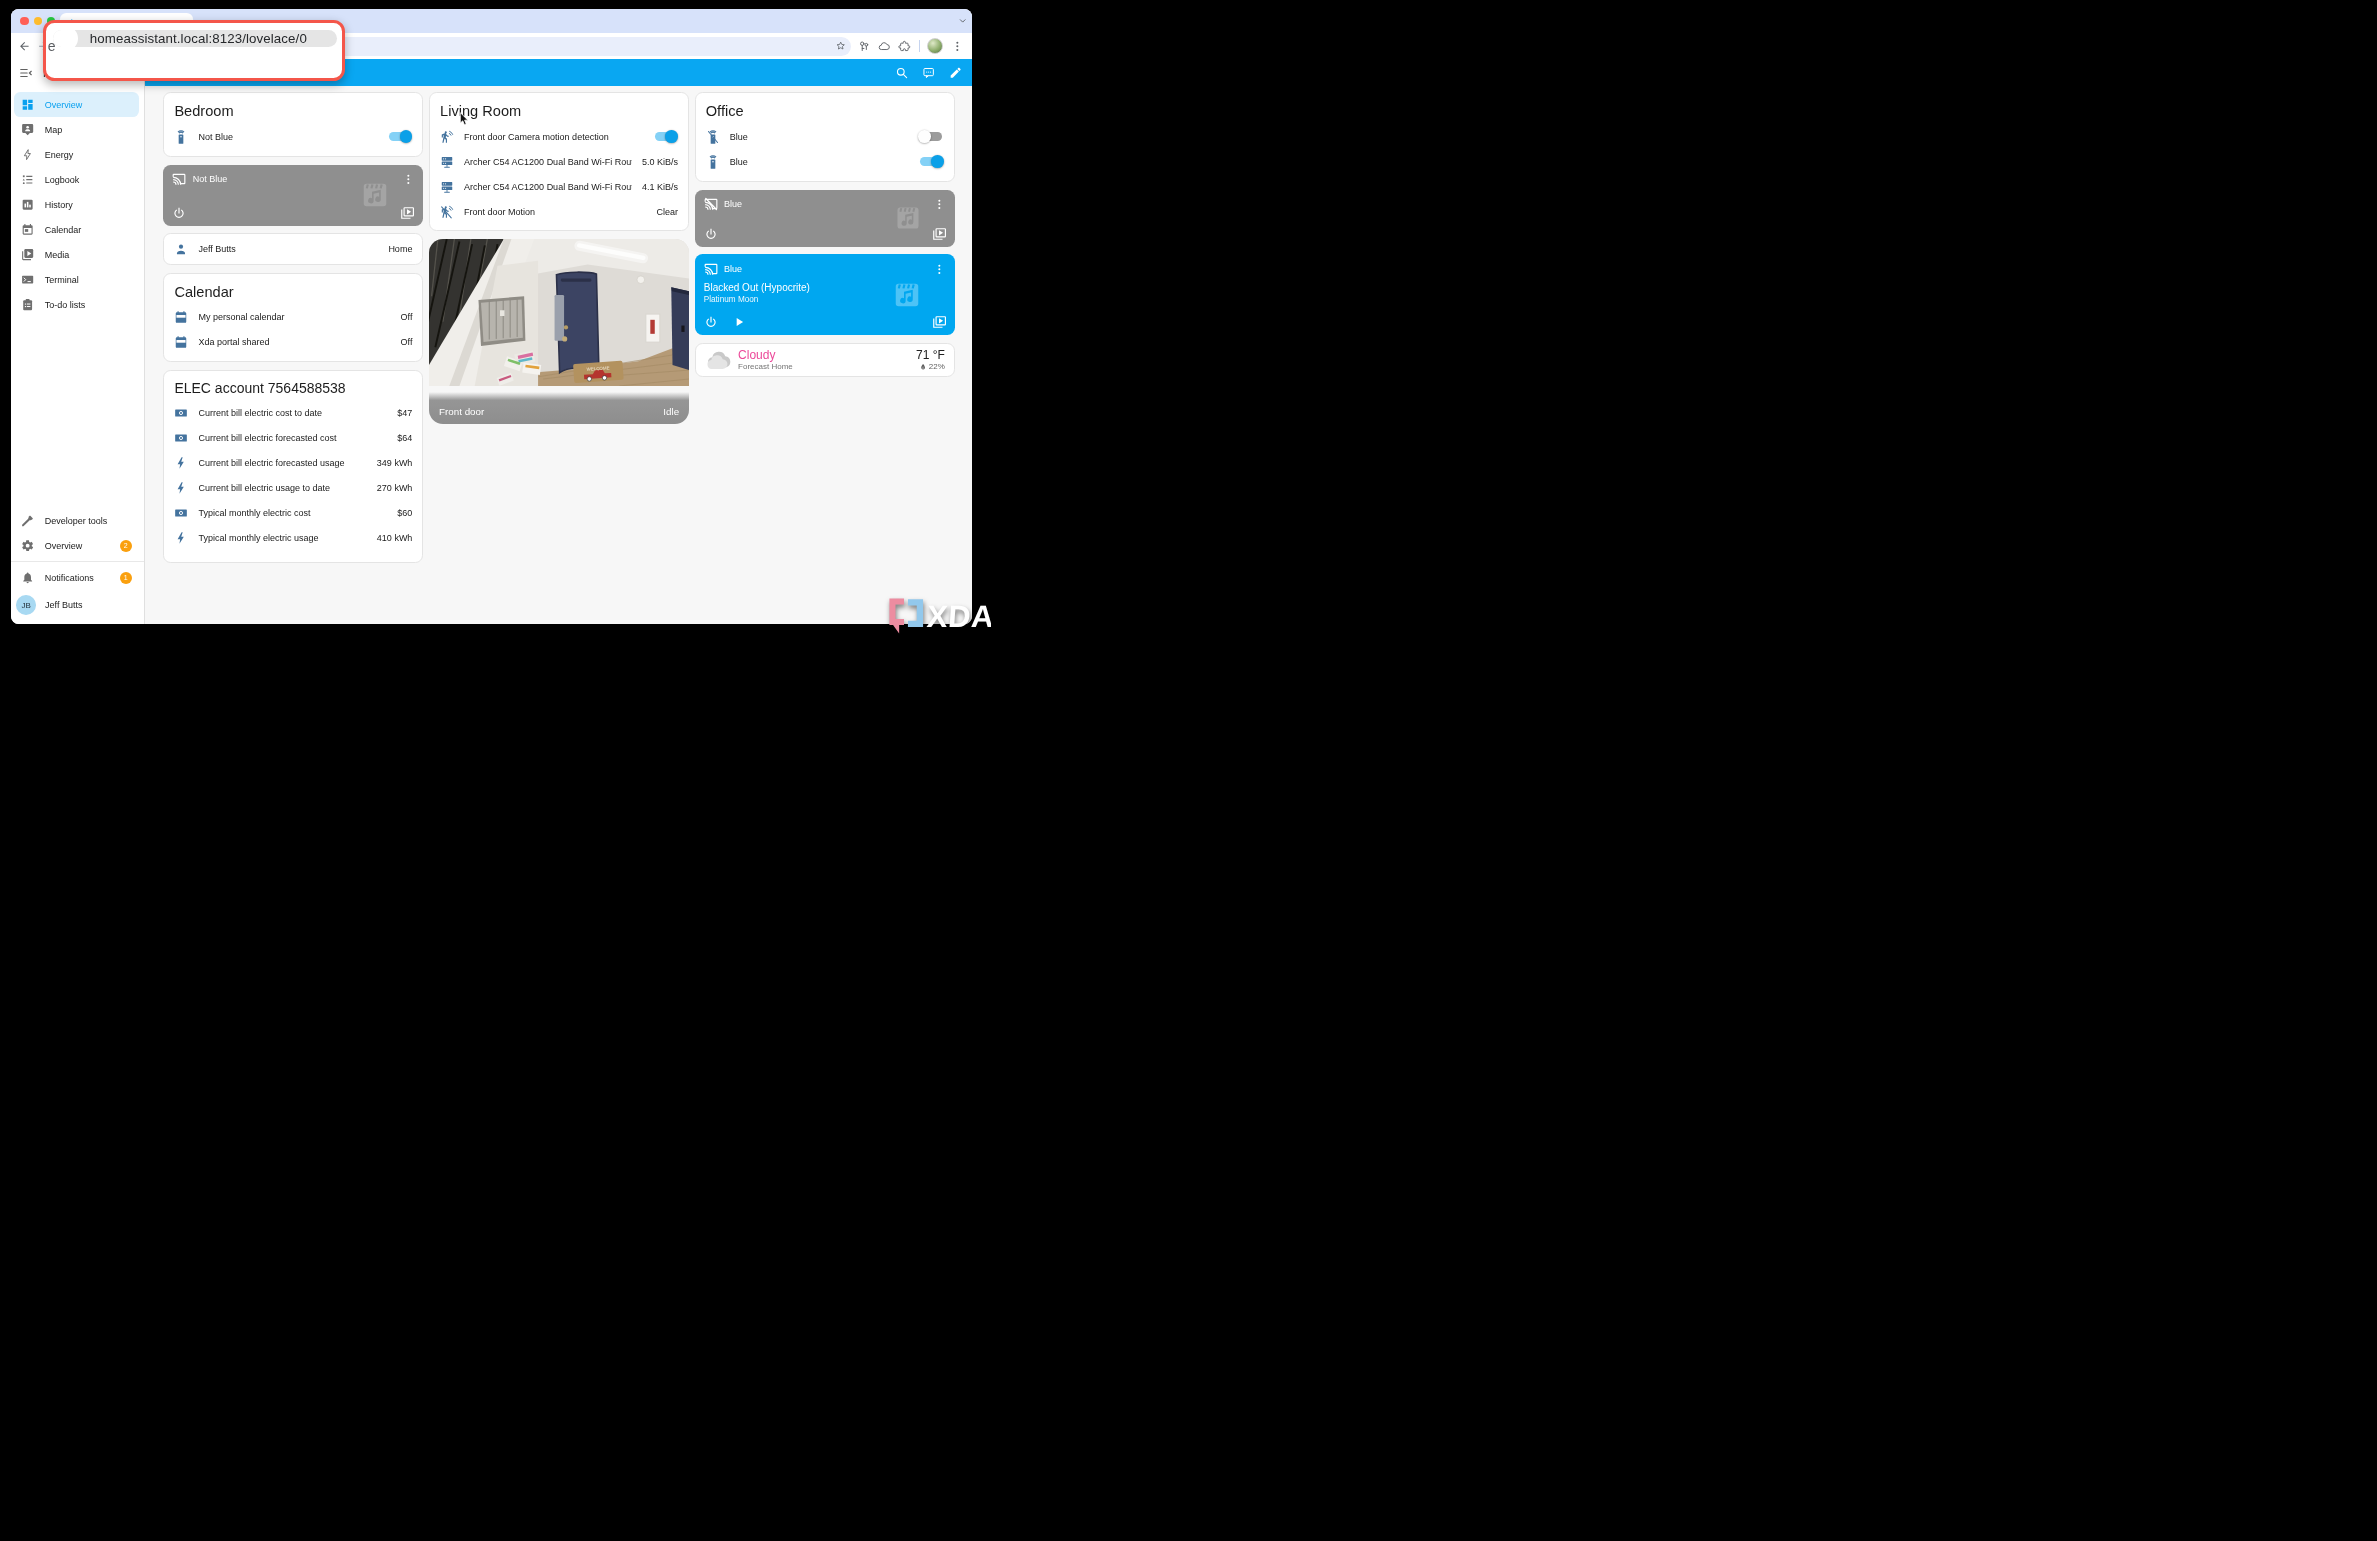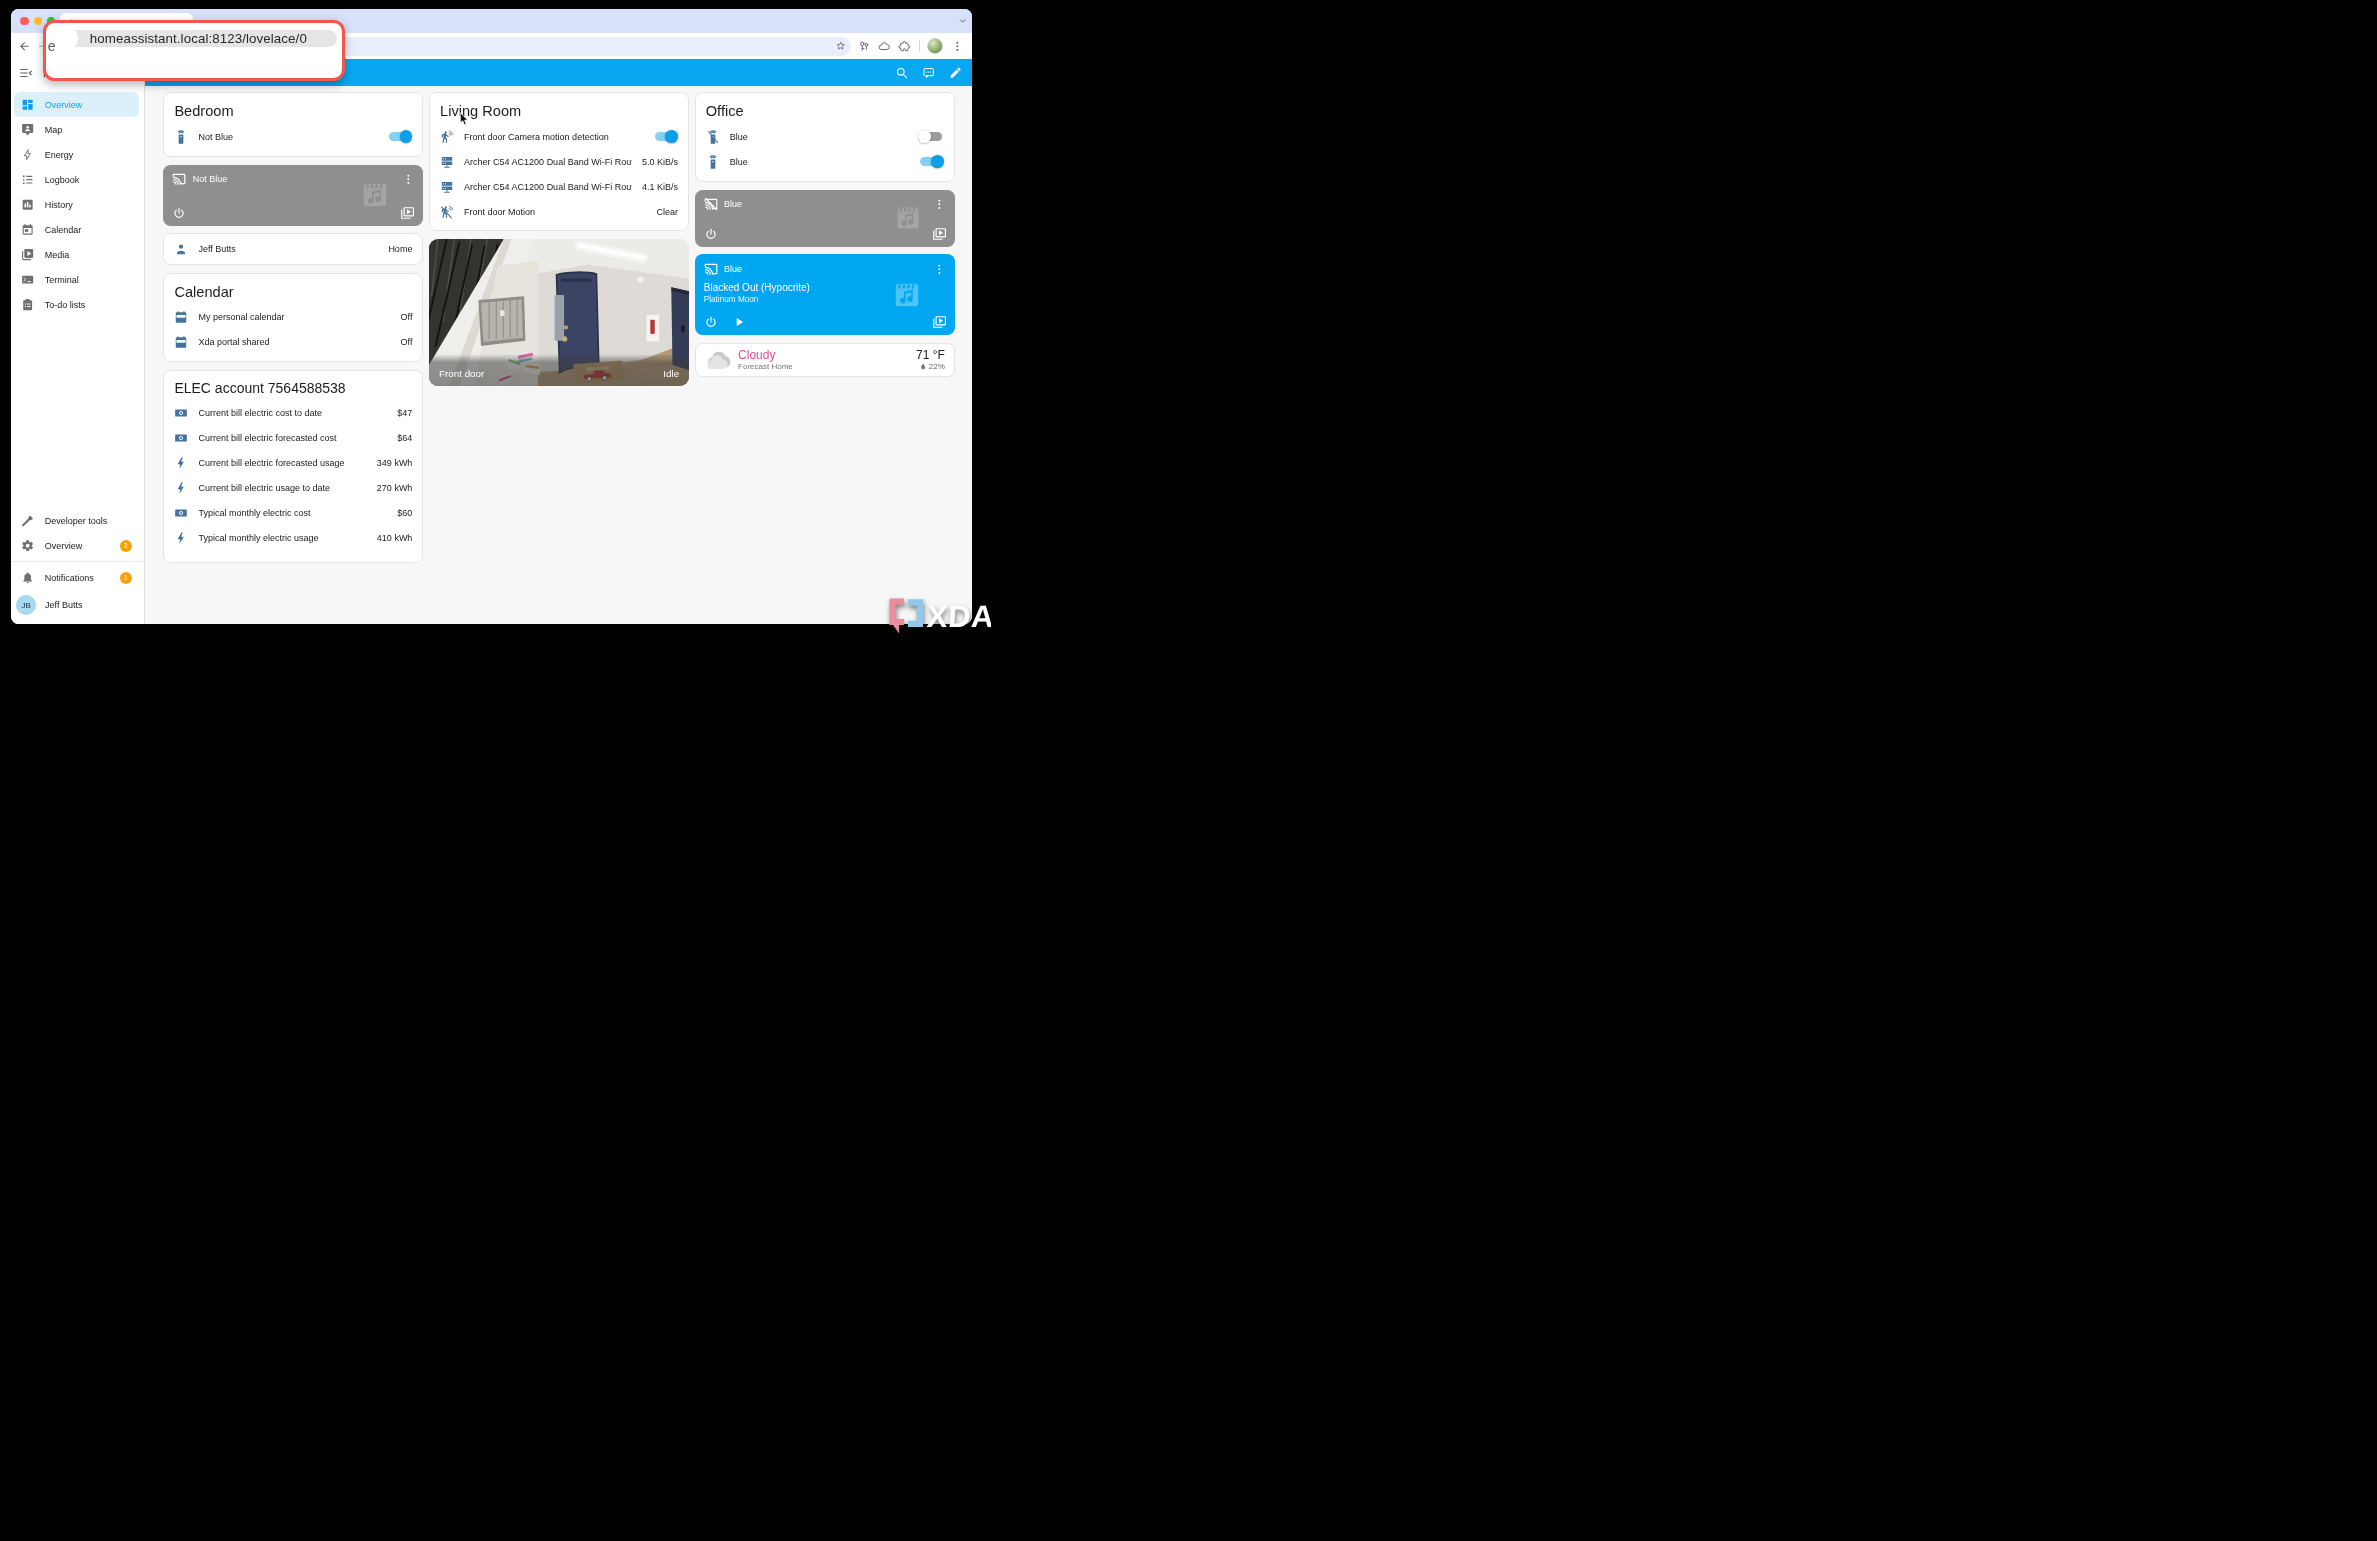--- a/index.html
+++ b/index.html
@@ -77,21 +77,21 @@
   .mc-blue .mc-clip{color:#4dc3f6;}
   .phb{fill:currentColor}.phc{fill:var(--cbg)}
   .mc-track{font-size:10px;color:#fff;margin:6.3px 0 1.3px;}
   .mc-artist{font-size:8.2px;color:rgba(255,255,255,.92);}
   
   .blink-head{display:flex;align-items:flex-start;padding:9px 9px 0 10px;}
   .pill{margin-left:auto;background:#9e9e9e;color:#fff;border-radius:10px;height:17px;display:flex;align-items:center;gap:3.8px;padding:0 7.6px 0 5.7px;font-size:8px;}
   .pill .pic{width:9.5px;height:9.5px;color:#fff;}
   .armbtn{display:block;margin:9.5px auto 0;background:#fff;border:0.6px solid #e0e0e0;border-radius:3.8px;color:#09a0ef;font-size:8px;font-weight:700;letter-spacing:0.4px;padding:5px 11.4px;font-family:inherit;cursor:pointer;}
   
-  .camcard{position:relative;border-radius:9px;overflow:hidden;height:147px;}
+  .camcard{position:relative;border-radius:14px;overflow:hidden;height:185px;}
   .cam-overlay{position:absolute;left:0;right:0;bottom:0;height:32px;background:linear-gradient(rgba(60,60,60,0),rgba(60,60,60,.52) 26%,rgba(55,55,55,.55));display:flex;align-items:center;padding:6.3px 10px 0;box-sizing:border-box;}
   .cam-name{color:#fff;font-size:9.8px;flex:1;}
   .cam-state{color:#fff;font-size:9.8px;}
   
   .weather{display:flex;align-items:center;padding:0 9px;height:34px;gap:6.3px;}
   .w-main{flex:1;}
   .w-state{font-size:12px;color:#ec4899;line-height:1.15;}
   .w-sec{font-size:8px;color:#757575;}
   .w-right{text-align:right;}
   .w-temp{font-size:12px;color:#212121;line-height:1.15;}

